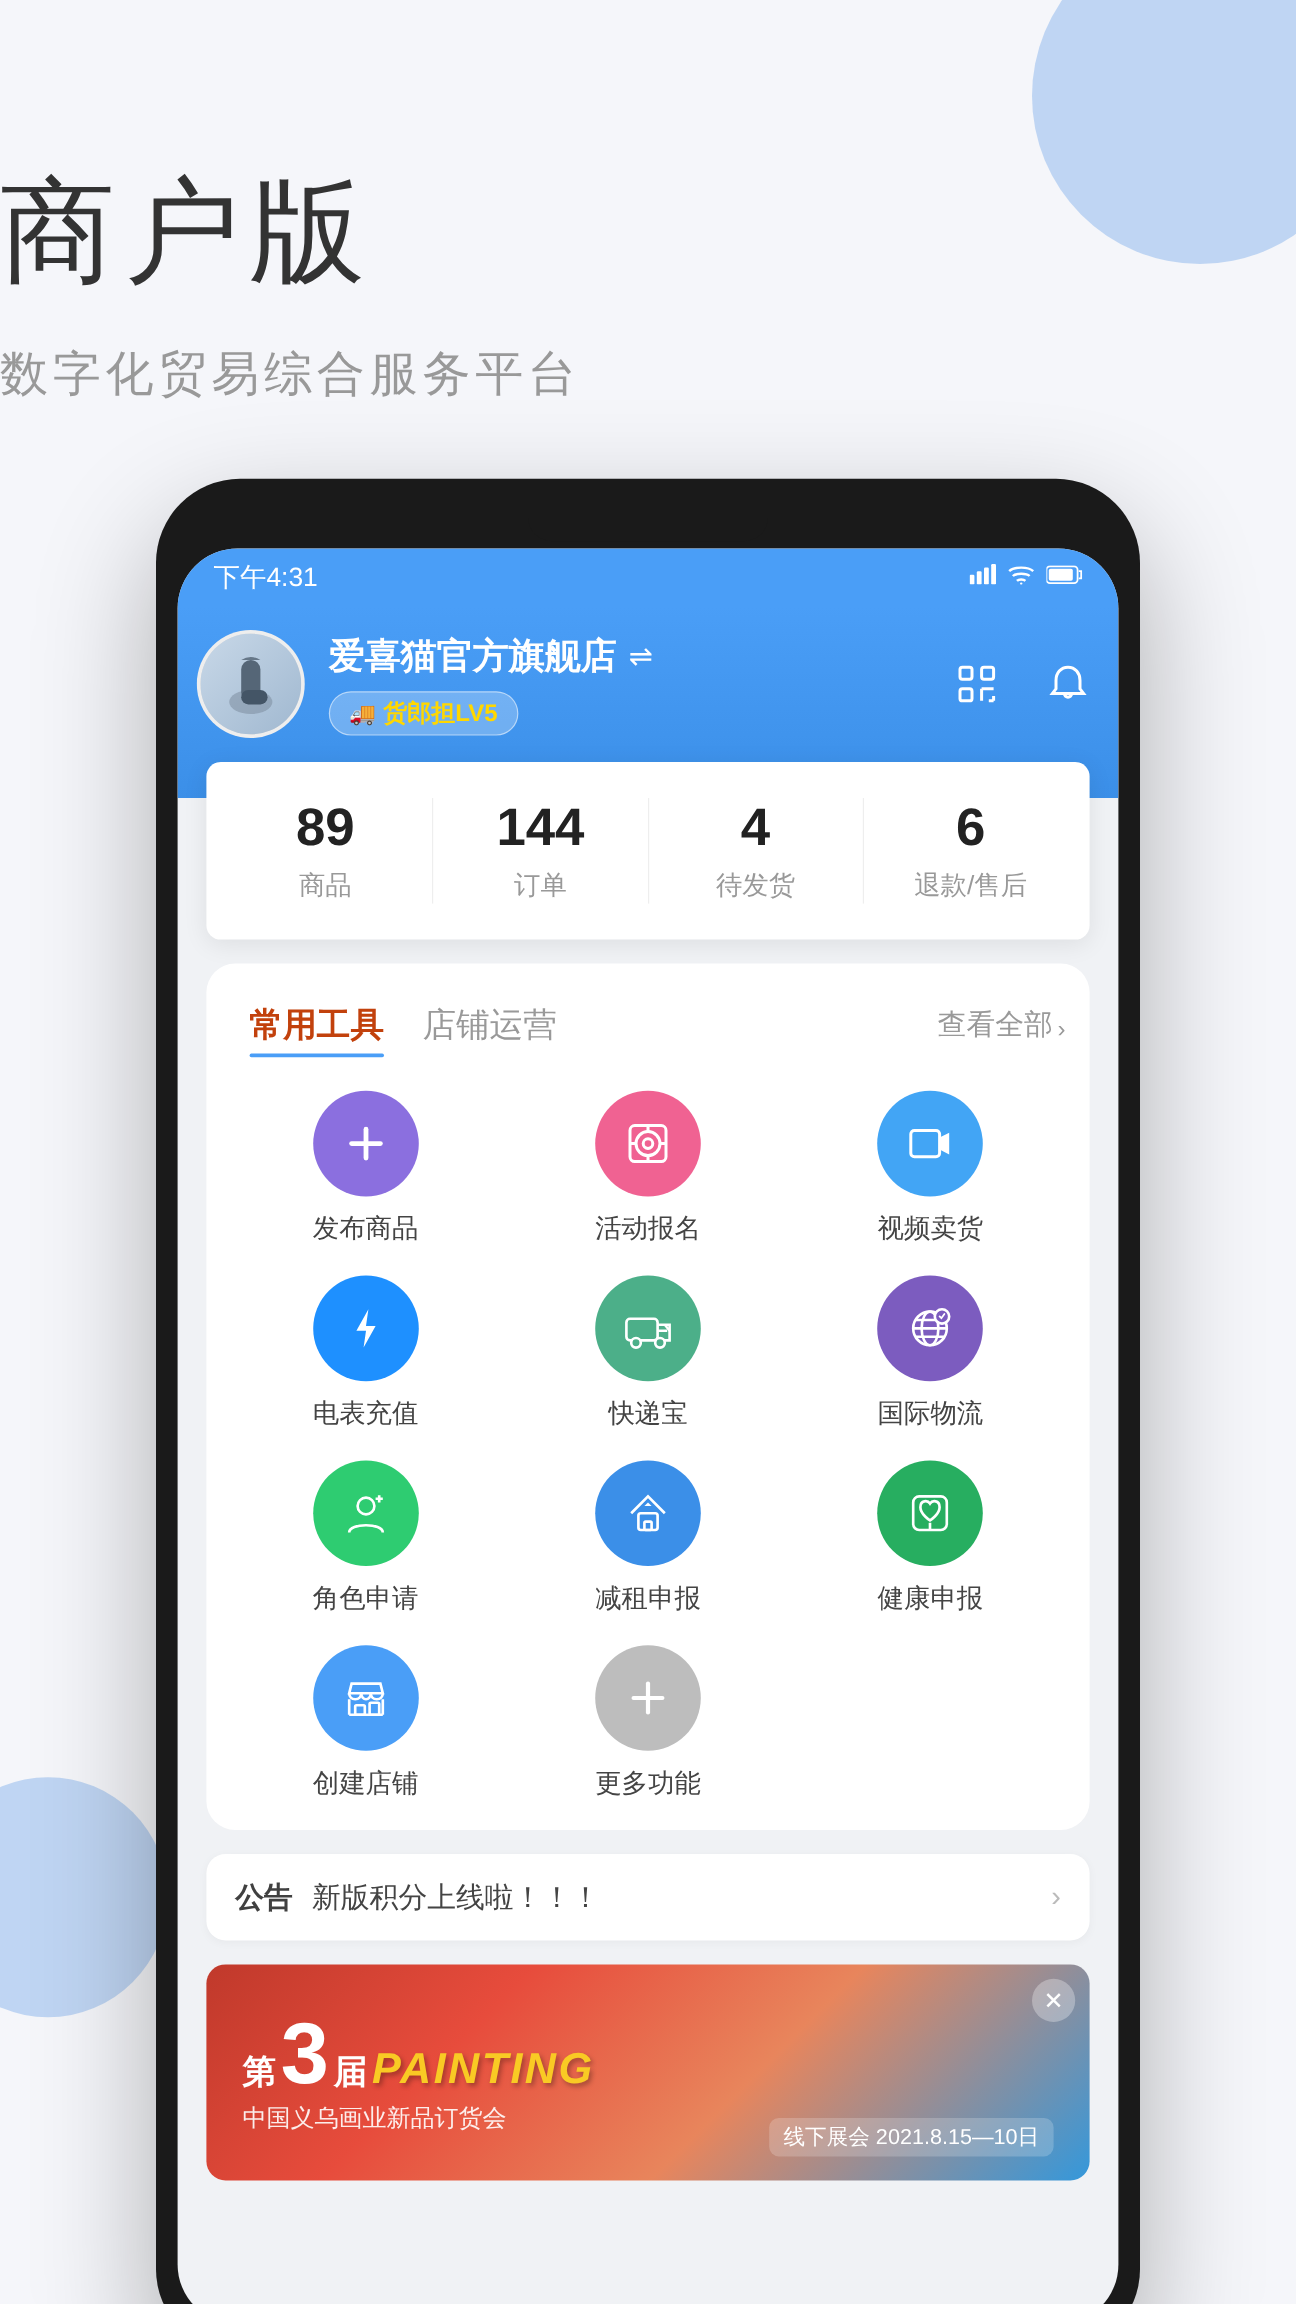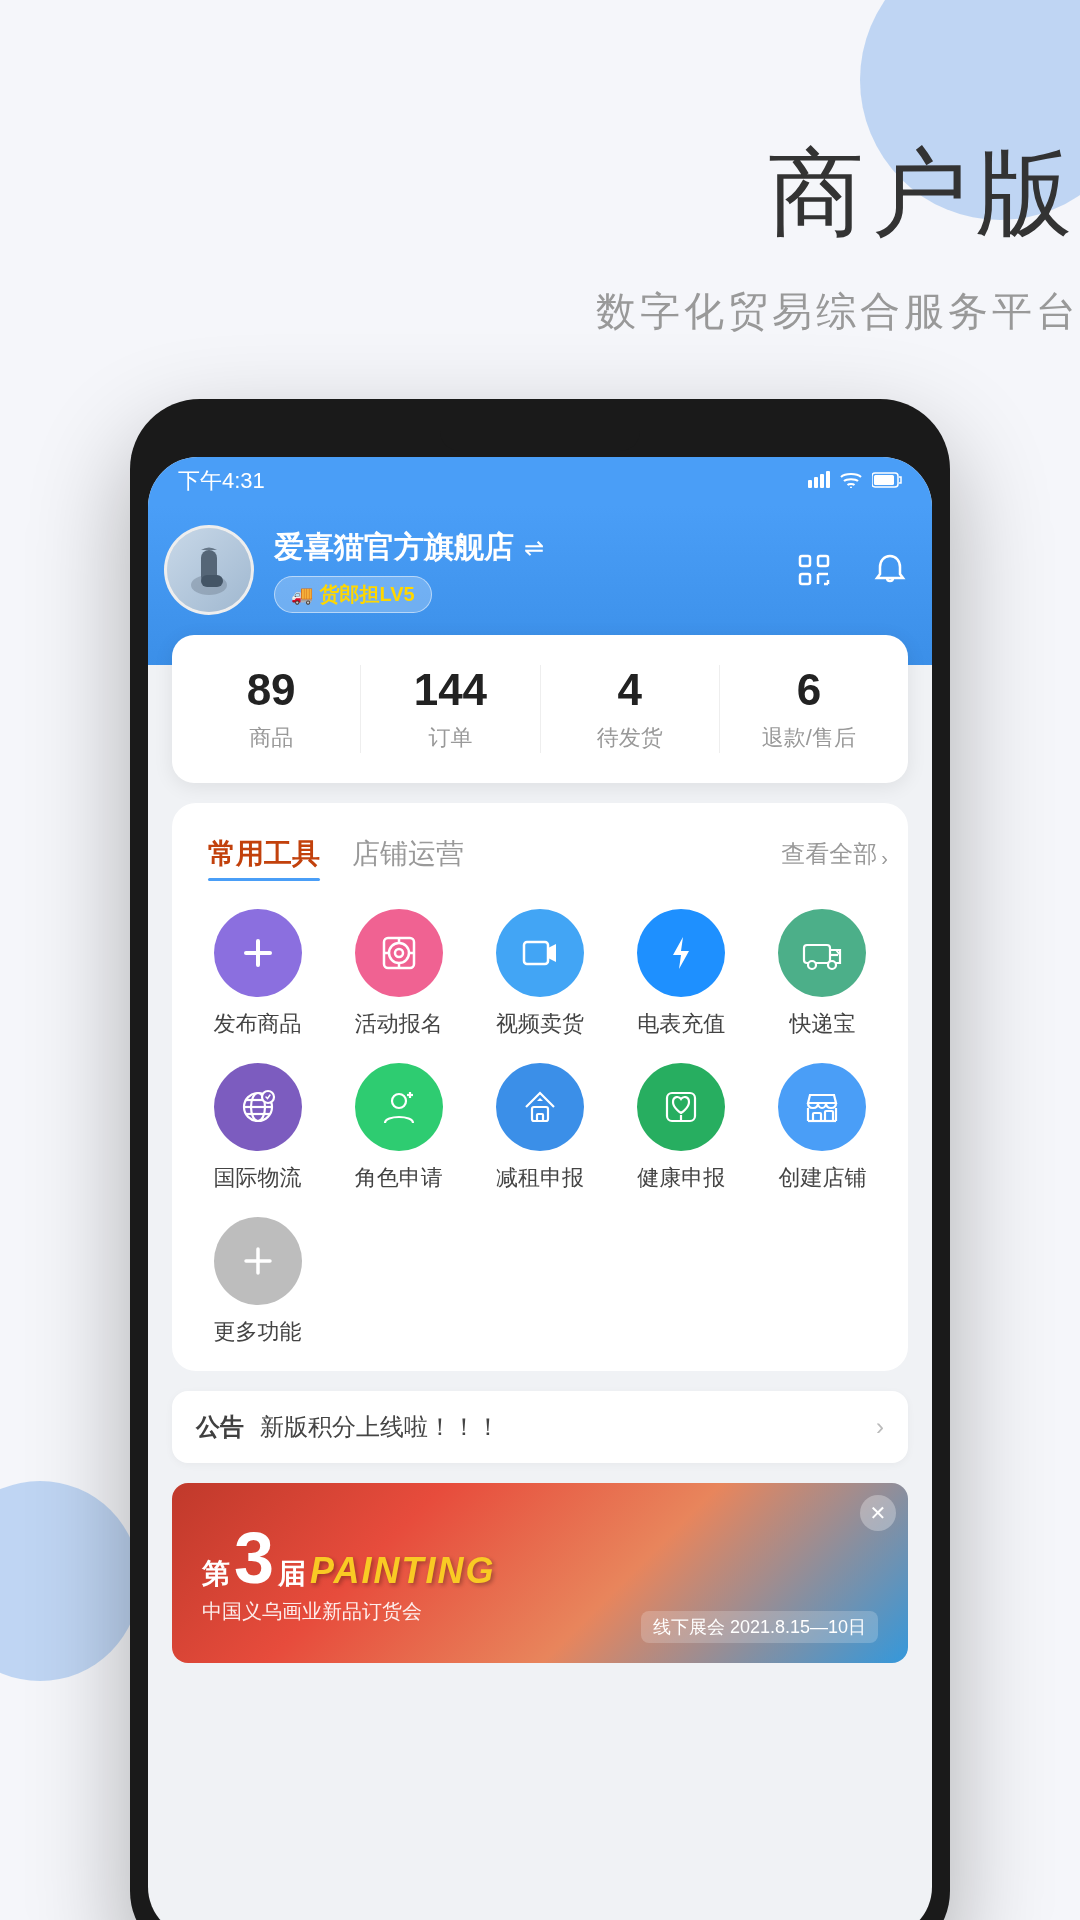--- a/index.html
+++ b/index.html
@@ -34,21 +34,21 @@
       background: #a8c8f0;
       border-radius: 50%;
       opacity: 0.7;
       z-index: 0;
     }
 
     
     .header-section {
       position: relative;
       z-index: 1;
-      text-align: right;
+      text-align: left;
       padding-top: 130px;
       padding-bottom: 60px;
     }
     .header-title {
       font-size: 96px;
       font-weight: 300;
       color: #333;
       letter-spacing: 8px;
       margin-bottom: 24px;
     }
@@ -202,21 +202,21 @@
       width: 36px;
       height: 36px;
       fill: none;
       stroke: white;
       stroke-width: 2.5;
     }
 
     
     .stats-card {
       background: white;
-      border-radius: 22px;
+      border-radius: 12px;
       margin: -30px 24px 0;
       padding: 30px 10px;
       display: flex;
       justify-content: space-around;
       box-shadow: 0 4px 20px rgba(0,0,0,0.08);
       text-align: center;
     }
     .stat-item {
       display: flex;
       flex-direction: column;
@@ -283,21 +283,21 @@
       color: #999;
       font-size: 24px;
     }
     .view-all-chevron {
       font-size: 20px;
     }
 
     
     .tool-grid {
       display: grid;
-      grid-template-columns: repeat(5, 1fr);
+      grid-template-columns: repeat(3, 1fr);
       gap: 24px 10px;
     }
     .tool-item {
       display: flex;
       flex-direction: column;
       align-items: center;
       gap: 12px;
       cursor: pointer;
     }
     .tool-icon-wrap {

